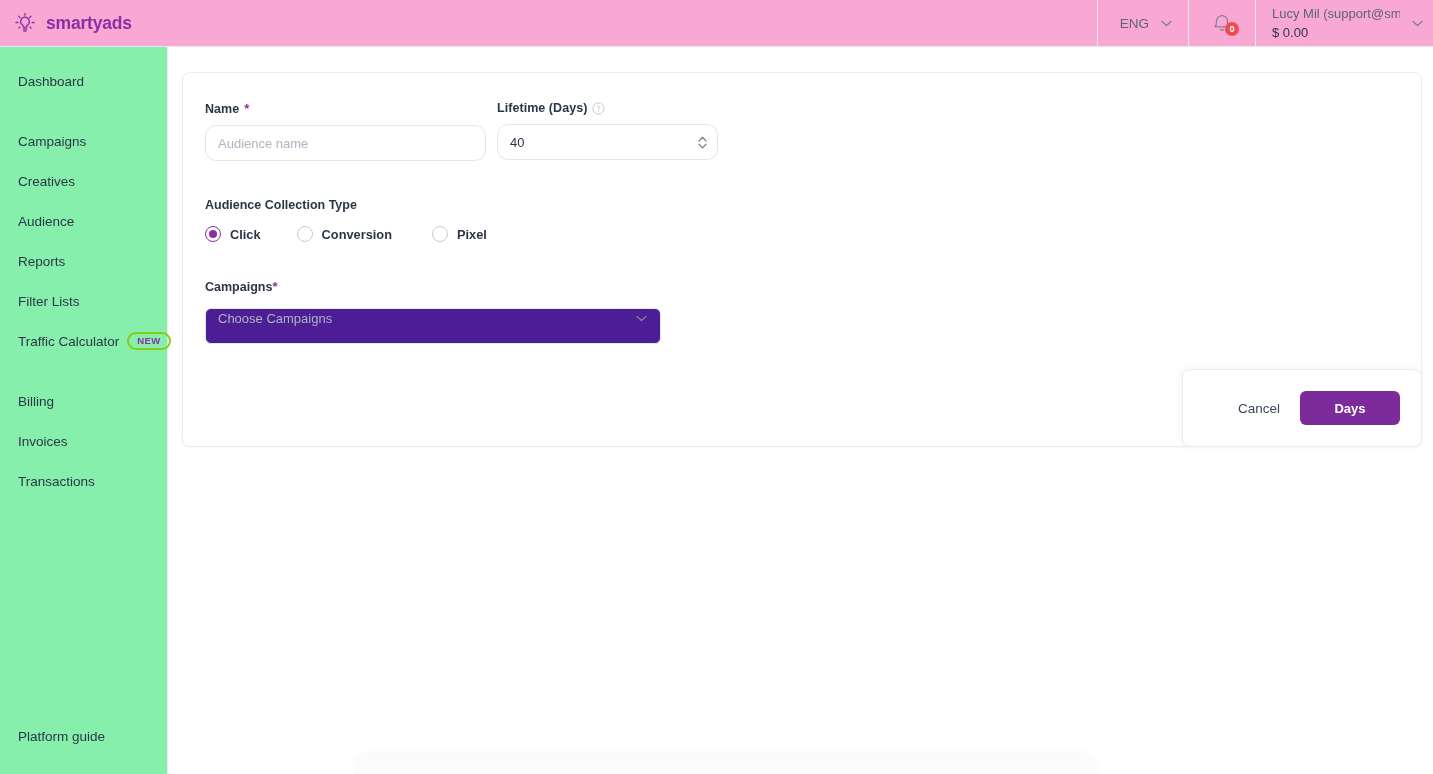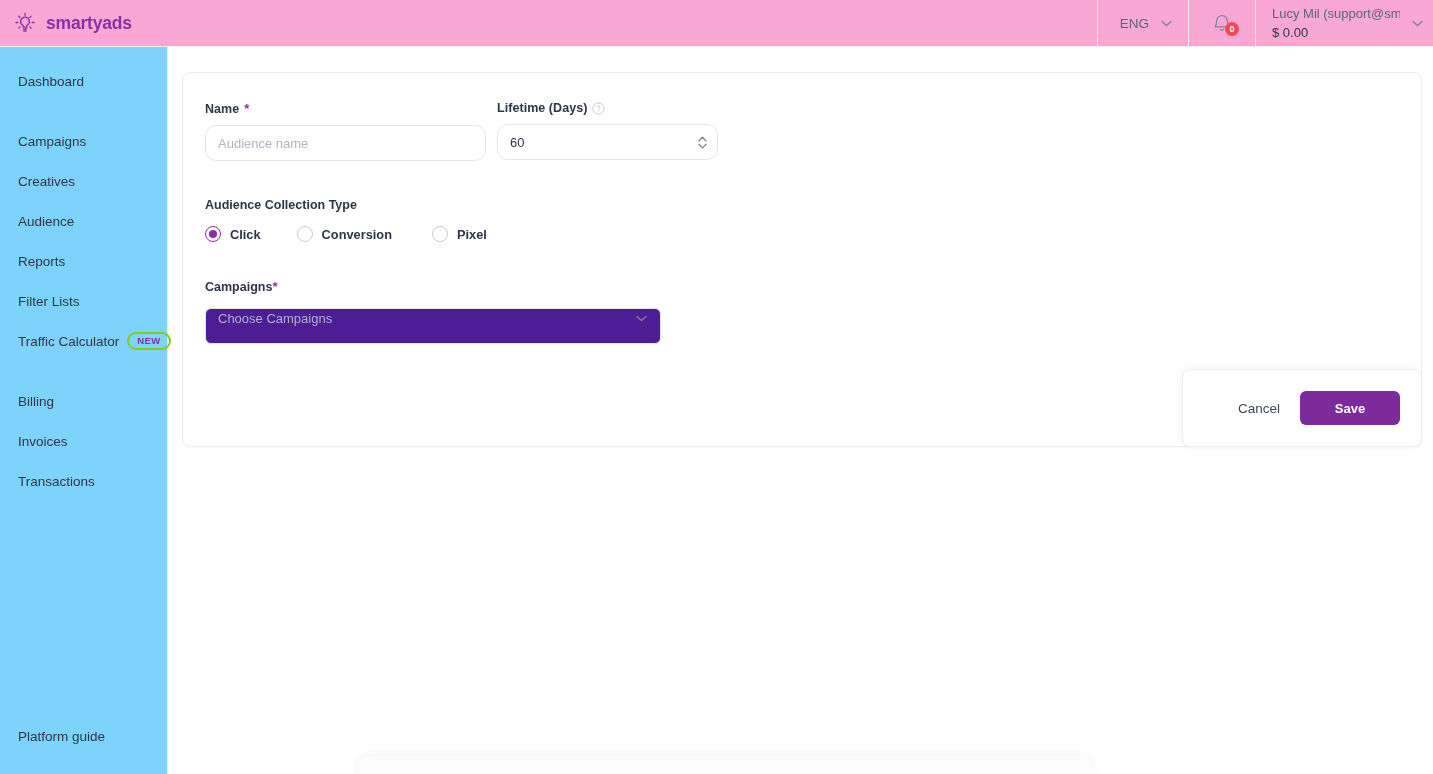--- a/index.html
+++ b/index.html
@@ -62,21 +62,21 @@
   }
   .user-balance {
     font-size: 13px; color: #2d3648; line-height: 18px;
     font-weight: 400;
   }
 
   
   .sidebar {
     position: absolute; top: 47px; left: 0;
     width: 168px; height: 727px;
-    background: #7dd3fc;
+    background: #86efac;
     border-right: 1px solid #e8eaee;
     z-index: 30;
   }
   .nav-group { padding-top: 14px; }
   .nav-item {
     display: flex; align-items: center; gap: 8px;
     height: 40px; padding: 0 18px;
     font-size: 13.5px; color: #2d3648;
     cursor: pointer; white-space: nowrap;
   }
@@ -331,21 +331,21 @@
             <span>Lifetime (Days)</span>
             <span>
               <svg class="help-icon" viewBox="0 0 13 13" fill="none" stroke="#c2c8d4" stroke-width="1">
                 <circle cx="6.5" cy="6.5" r="5.6"></circle>
                 <path d="M5.1 4.9a1.45 1.45 0 0 1 2.8.5c0 1-1.4 1.2-1.4 2.2" stroke-linecap="round"></path>
                 <circle cx="6.5" cy="9.5" r="0.55" fill="#c2c8d4" stroke="none"></circle>
               </svg>
             </span>
           </div>
           <div class="input input-life">
-            <span class="val">60</span>
+            <span class="val">40</span>
             <span>
               <svg class="stepper" viewBox="0 0 13 17" fill="none" stroke="#7b8494" stroke-width="1.25" stroke-linecap="round" stroke-linejoin="round">
                 <path d="M3 7L6.5 3.3 10 7"></path>
                 <path d="M3 10.2l3.5 3.7 3.5-3.7"></path>
               </svg>
             </span>
           </div>
         </div>
       </div>
 
@@ -376,18 +376,18 @@
           <svg class="chev" viewBox="0 0 11 7" fill="none" stroke="#7b8494" stroke-width="1.3" stroke-linecap="round" stroke-linejoin="round">
             <path d="M1 1.4l4.5 4.2L10 1.4"></path>
           </svg>
         </span>
       </div>
 
     </div>
 
     <div class="action-bar">
       <button class="btn-cancel">Cancel</button>
-      <button class="btn-save">Save</button>
+      <button class="btn-save">Days</button>
     </div>
   </div>
 
   <div class="bottom-peek"></div>
 </div>
 
 </body></html>

